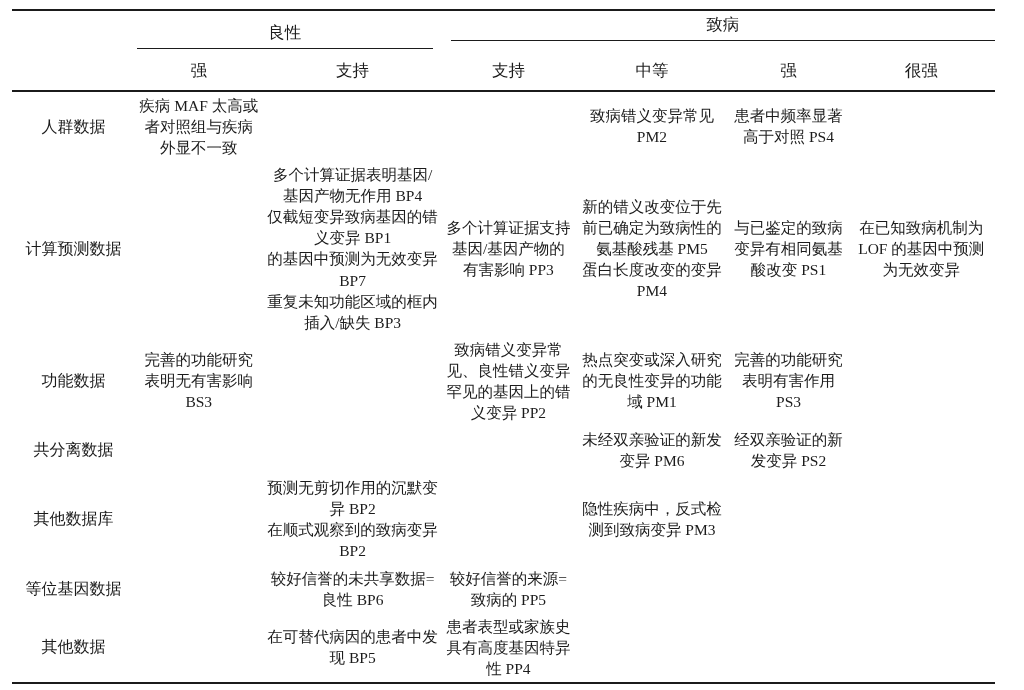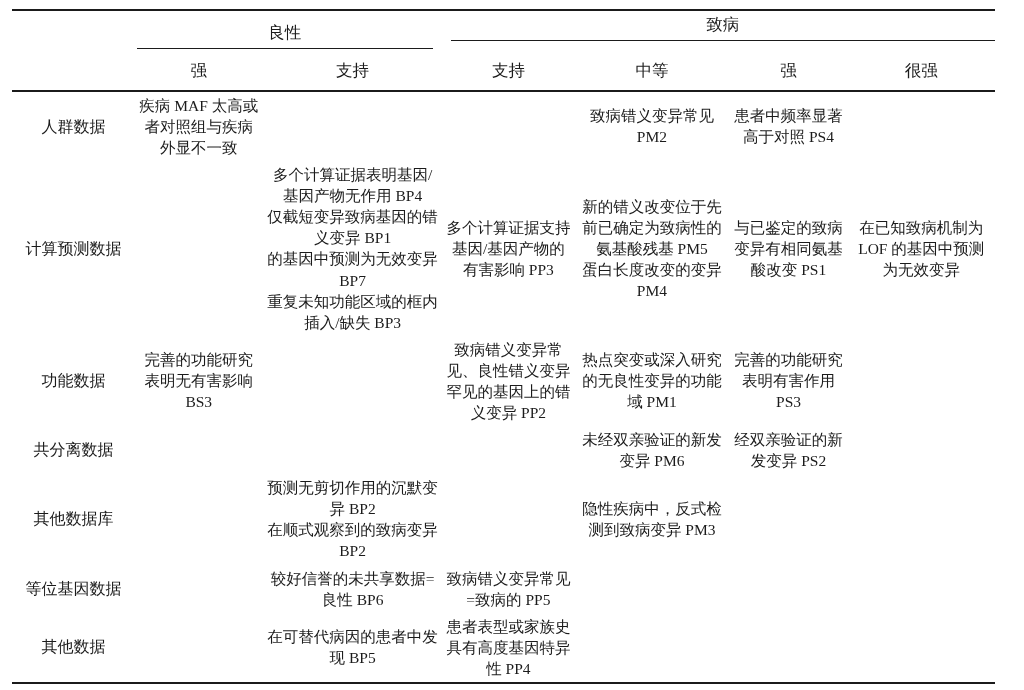--- a/index.html
+++ b/index.html
@@ -187,21 +187,21 @@
         <td></td>
       </tr>
 
       <tr>
         <td class="row-label">等位基因数据</td>
         <td></td>
         <td>
           <div class="entry">较好信誉的未共享数据=良性 BP6</div>
         </td>
         <td>
-          <div class="entry">致病错义变异常见=致病的 PP5</div>
+          <div class="entry">较好信誉的来源=致病的 PP5</div>
         </td>
         <td></td>
         <td></td>
         <td></td>
       </tr>
 
       <tr class="last-row">
         <td class="row-label">其他数据</td>
         <td></td>
         <td>

